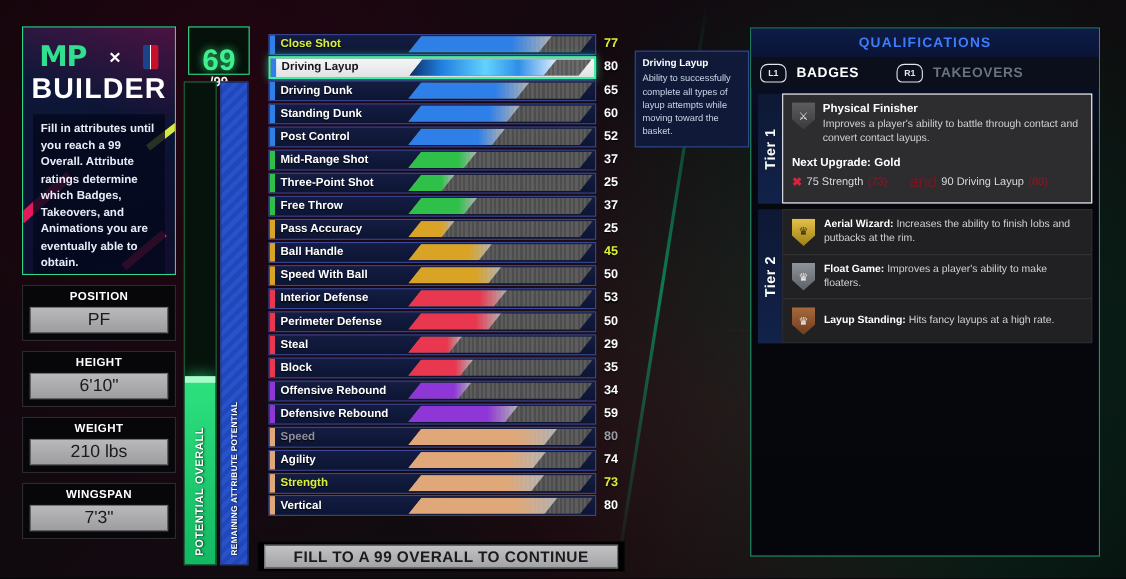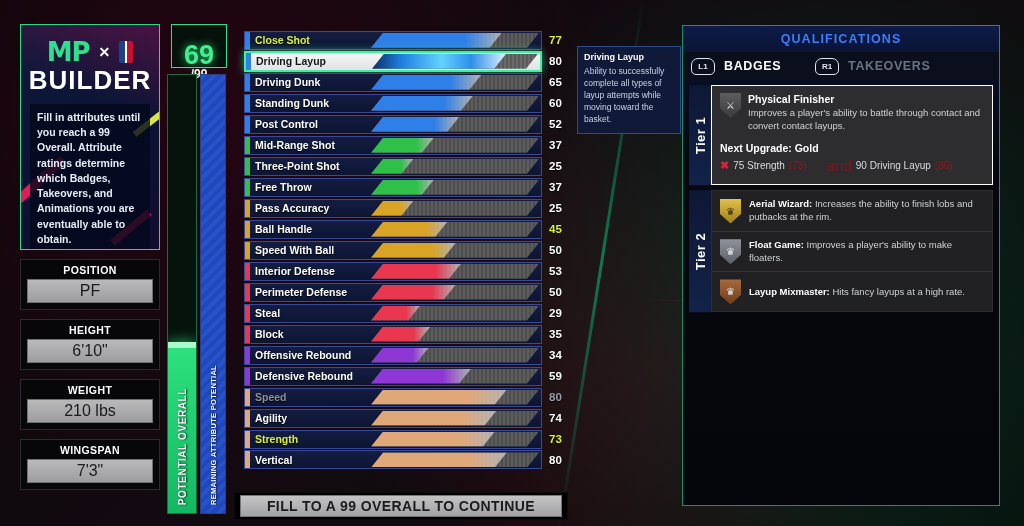--- a/index.html
+++ b/index.html
@@ -33,21 +33,21 @@
       linear-gradient(160deg, #101a3c 0%, #0c1334 55%, #120d2e 100%);
     border:1px solid #2bd98c;
     overflow:hidden;
   }
   .mp-card::after {
     content:""; position:absolute; right:-6px; top:96px; width:34px; height:6px;
     background:#d7e843; transform:rotate(-38deg);
   }
   .mp-card .diag1 { position:absolute; left:-10px; top:150px; width:60px; height:9px; background:#e3195e; transform:rotate(-42deg); }
   .mp-card .diag2 { position:absolute; right:4px; bottom:18px; width:48px; height:7px; background:#e3195e; transform:rotate(-40deg); }
-  .mp-logo { display:flex; align-items:center; justify-content:center; gap:9px; padding-top:12px; position:relative; z-index:3;}
+  .mp-logo { display:flex; align-items:center; justify-content:center; gap:20px; padding-top:12px; position:relative; z-index:3;}
   .mp-mark { font-size:26px; font-weight:bold; color:#31e08f; letter-spacing:-1px; font-family:"DejaVu Sans", sans-serif; }
   .mp-x { color:#fff; font-size:14px; font-weight:bold; }
   .nba-logo { width:14px; height:22px; background:linear-gradient(90deg,#1d428a 46%, #fff 46%, #fff 54%, #c8102e 54%); border-radius:2px; display:inline-block; }
   .builder-word { text-align:center; color:#fff; font-size:26px; font-weight:bold; letter-spacing:1px; margin-top:-2px; position:relative; z-index:3;}
   .mp-desc {
     position:relative; z-index:3;
     margin:8px 9px 0 9px; padding:6px 7px;
     background:rgba(4,8,28,0.82);
     color:#e8ecf6; font-size:10.5px; line-height:1.45; font-weight:bold;
   }
@@ -532,19 +532,19 @@
             <div class="t2-row">
               <div class="badge-shield sh-gold">♛</div>
               <div class="t2-text"><b>Aerial Wizard:</b><span> Increases the ability to finish lobs and putbacks at the rim.</span></div>
             </div>
             <div class="t2-row">
               <div class="badge-shield sh-silver">♛</div>
               <div class="t2-text"><b>Float Game:</b><span> Improves a player's ability to make floaters.</span></div>
             </div>
             <div class="t2-row">
               <div class="badge-shield sh-bronze">♛</div>
-              <div class="t2-text"><b>Layup Mixmaster:</b><span> Hits fancy layups at a high rate.</span></div>
+              <div class="t2-text"><b>Layup Standing:</b><span> Hits fancy layups at a high rate.</span></div>
             </div>
           </div>
       </div>
     </div>
   </div>
 </div>
 
 </body></html>

